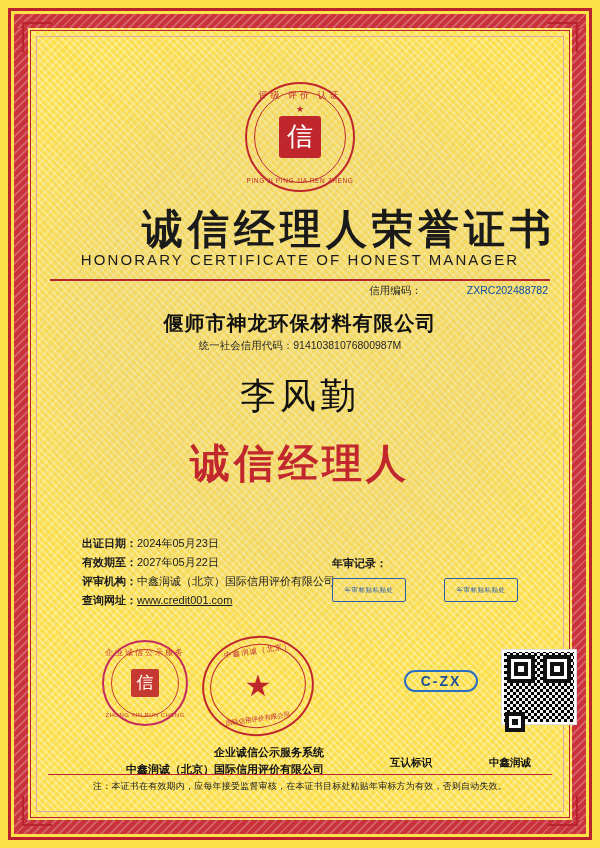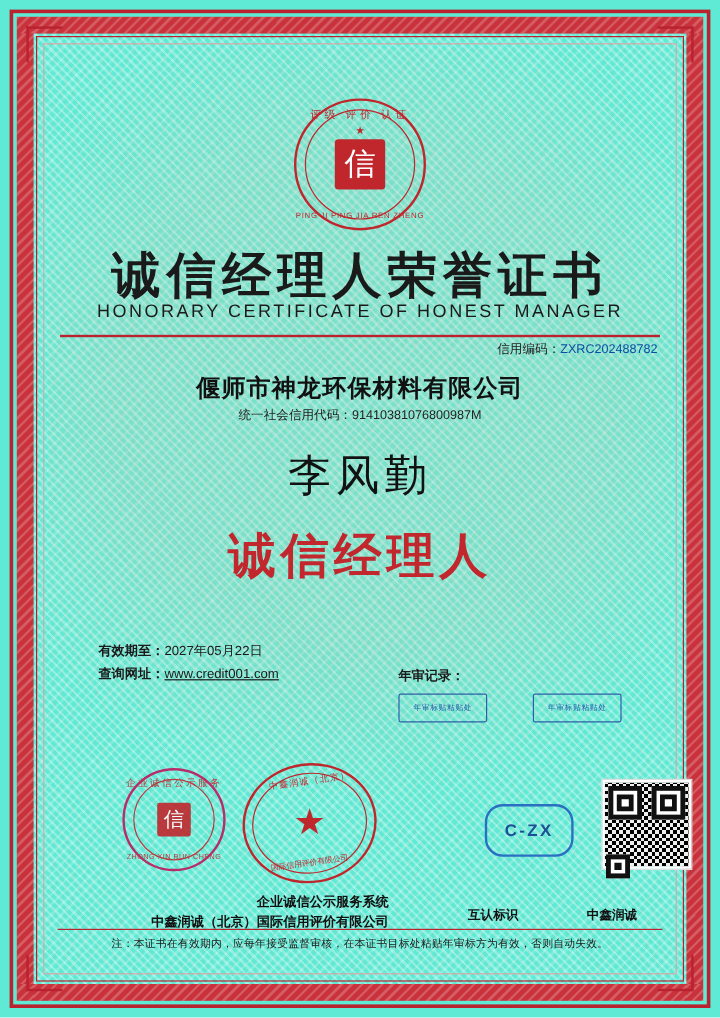--- a/index.html
+++ b/index.html
@@ -5,21 +5,21 @@
   * { box-sizing: border-box; }
   html, body {
     margin: 0; padding: 0;
     width: 600px; height: 848px;
     background: #ffffff;
     font-family: "Liberation Serif", serif;
   }
   #cert {
     position: relative;
     width: 600px; height: 848px;
-    background: #5eead4;
+    background: #fde047;
     overflow: hidden;
   }
   
   .border-outer {
     position: absolute;
     left: 8px; top: 8px; right: 8px; bottom: 8px;
     border: 3px solid #b8232f;
   }
   .border-guilloche {
     position: absolute;
@@ -128,21 +128,21 @@
     left: 50%; top: 22px;
     transform: translateX(-50%);
     color: #c0272d;
     font-size: 9px;
   }
 
   
   .title-cn {
     position: absolute;
     left: 0; right: 0; top: 158px;
-    text-align: center;
+    text-align: right;
     font-size: 41px;
     letter-spacing: 5px;
     color: #1a1a1a;
     font-weight: bold;
     font-family: Liberation Sans, sans-serif;
   }
   .title-en {
     position: absolute;
     left: 0; right: 0; top: 207px;
     text-align: center;
@@ -159,21 +159,21 @@
   }
 
   
   .credit-code {
     position: absolute;
     right: 8px; top: 240px;
     font-size: 10.5px;
     color: #1f1f1f;
     font-family: "Liberation Sans", sans-serif;
   }
-  .credit-code .val { color: #0b4ea2; }
+  .credit-code .val { color: #0b4ea2; margin-left: 45px; }
 
   
   .company {
     position: absolute;
     left: 0; right: 0; top: 266px;
     text-align: center;
     font-size: 20px;
     font-weight: bold;
     letter-spacing: 1px;
     color: #111;
@@ -314,21 +314,21 @@
   }
   .stamp-oval .o-bot {
     position: absolute; left: 0; right: 0; bottom: 12px;
     text-align: center; font-size: 6.5px; color: #c0272d;
     transform: rotate(-8deg);
     font-family: "Liberation Sans", sans-serif;
   }
   .logo-ezx {
     position: absolute;
     left: 330px; top: 34px;
-    width: 74px; height: 44px;
+    width: 74px; height: 22px;
     border-radius: 15px;
     border: 2px solid #2b6fc2;
     color: #1d4f96;
     font-size: 14px;
     font-weight: bold;
     letter-spacing: 2px;
     display: flex; align-items: center; justify-content: center;
     font-family: "Liberation Sans", sans-serif;
   }
   .qr {
@@ -438,21 +438,27 @@
     </div>
 
     <div class="company">偃师市神龙环保材料有限公司</div>
     <div class="uscc">统一社会信用代码：91410381076800987M</div>
 
     <div class="person">李风勤</div>
     <div class="award">诚信经理人</div>
 
     <div class="details">
       <div class="row">
+        <span class="lbl">出证日期：</span><span>2024年05月23日</span>
+      </div>
+      <div class="row">
         <span class="lbl">有效期至：</span><span>2027年05月22日</span>
+      </div>
+      <div class="row">
+        <span class="lbl">评审机构：</span><span>中鑫润诚（北京）国际信用评价有限公司</span>
       </div>
       <div class="row">
         <span class="lbl">查询网址：</span><a href="#">www.credit001.com</a>
       </div>
     </div>
 
     <div class="review">
       <span class="review-title">年审记录：</span>
     </div>
     <div class="review-boxes">

